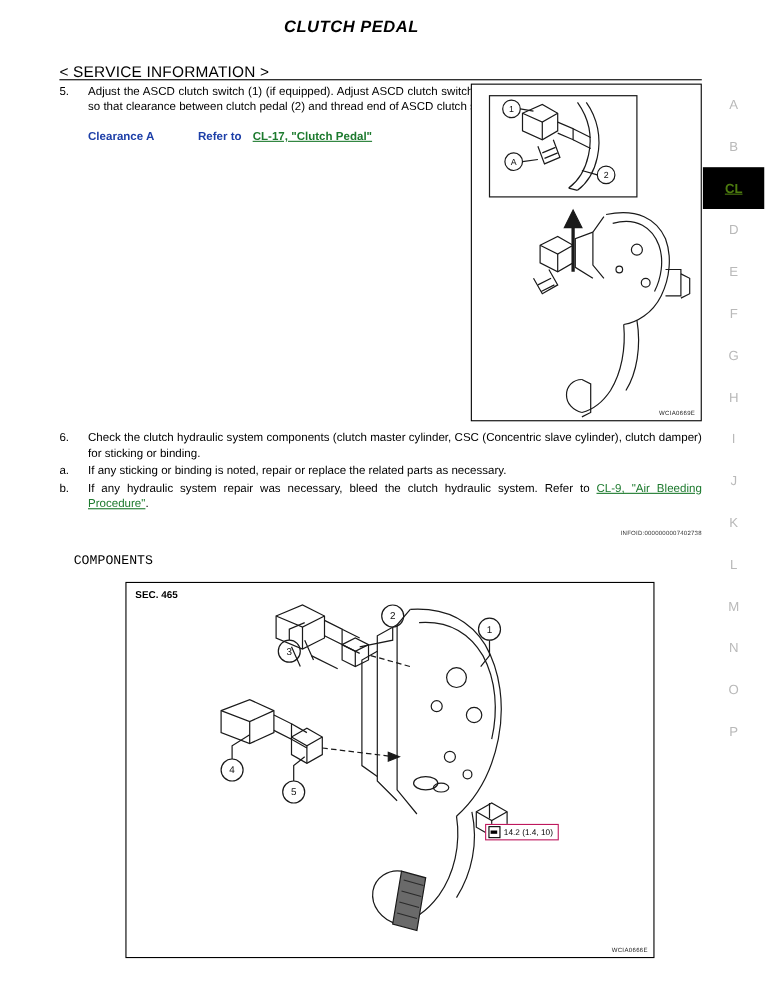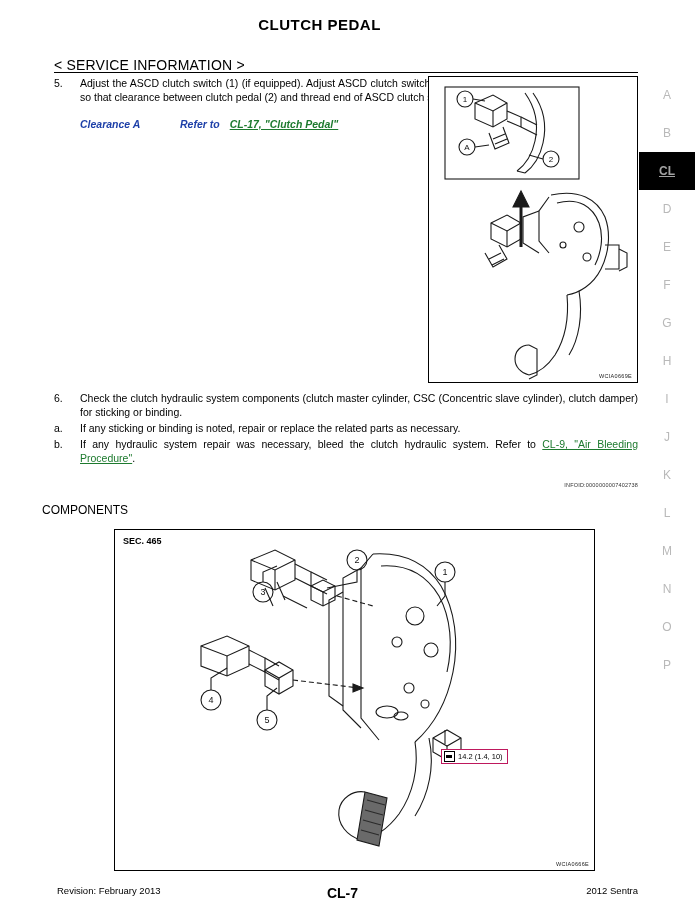--- a/index.html
+++ b/index.html
@@ -22,20 +22,21 @@
   }
 
   
   .doc-title {
     text-align: center;
     font-size: 15px;
     font-weight: bold;
     letter-spacing: 0.5px;
     margin: 16px 0 0 4px;
     padding-right: 60px;
+    font-style: italic;
   }
   .section-head {
     position: absolute;
     left: 54px;
     top: 41px;
     font-size: 14px;
     letter-spacing: 0.2px;
   }
   .head-rule {
     position: absolute;
@@ -55,21 +56,21 @@
   .tab {
     height: 38px;
     line-height: 38px;
     text-align: center;
     font-size: 12px;
     color: #b9b9b9;
     background: #ffffff;
   }
   .tab.active {
     background: #000000;
-    color: #a3a3a3;
+    color: #4d7c0f;
     font-weight: bold;
     text-decoration: underline;
   }
 
   
   .content {
     position: absolute;
     left: 54px;
     top: 60px;
     width: 584px;
@@ -90,21 +91,20 @@
   }
   .step5 {
     width: 355px;
   }
   .clearance-line {
     margin-top: 14px;
     margin-left: 26px;
     font-size: 10.5px;
     display: flex;
     gap: 10px;
-    font-style: italic;
   }
   .clearance-label {
     color: #1d3fa8;
     font-weight: bold;
     width: 90px;
   }
   .refer-word {
     color: #1d3fa8;
     font-weight: bold;
   }
@@ -158,23 +158,24 @@
   .infoid {
     position: absolute;
     right: 57px;
     top: 466px;
     font-size: 5.5px;
     color: #333;
     letter-spacing: 0.2px;
   }
   .h3 {
     position: absolute;
-    left: 42px;
+    left: 67px;
     top: 487px;
     font-size: 12px;
+    font-family: Liberation Mono, monospace;
   }
 
   
   .fig2 {
     position: absolute;
     left: 114px;
     top: 513px;
     width: 479px;
     height: 340px;
     border: 1.4px solid #000;
@@ -447,19 +448,14 @@
         <text x="152" y="193">5</text>
       </g>
     </svg>
     <div class="torque-box">
       <span class="torque-icon"></span>
       <span>14.2 (1.4, 10)</span>
     </div>
     <div class="fig-code">WCIA0666E</div>
   </div>
 
-  <div class="footer">
-    <span class="rev">Revision: February 2013</span>
-    <span class="pageno">CL-7</span>
-    <span class="model">2012 Sentra</span>
-  </div>
 
 </div>
 
 </body></html>

